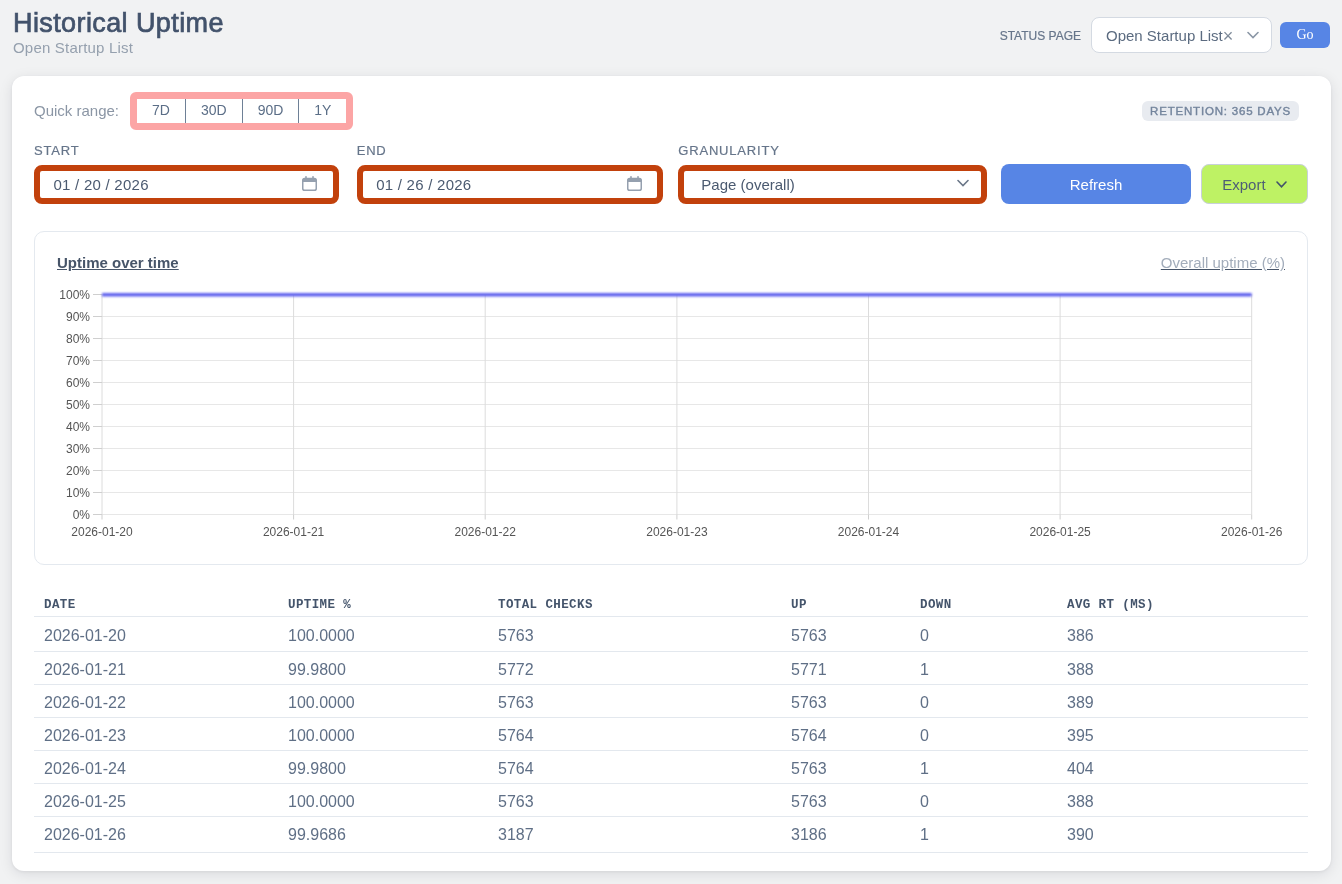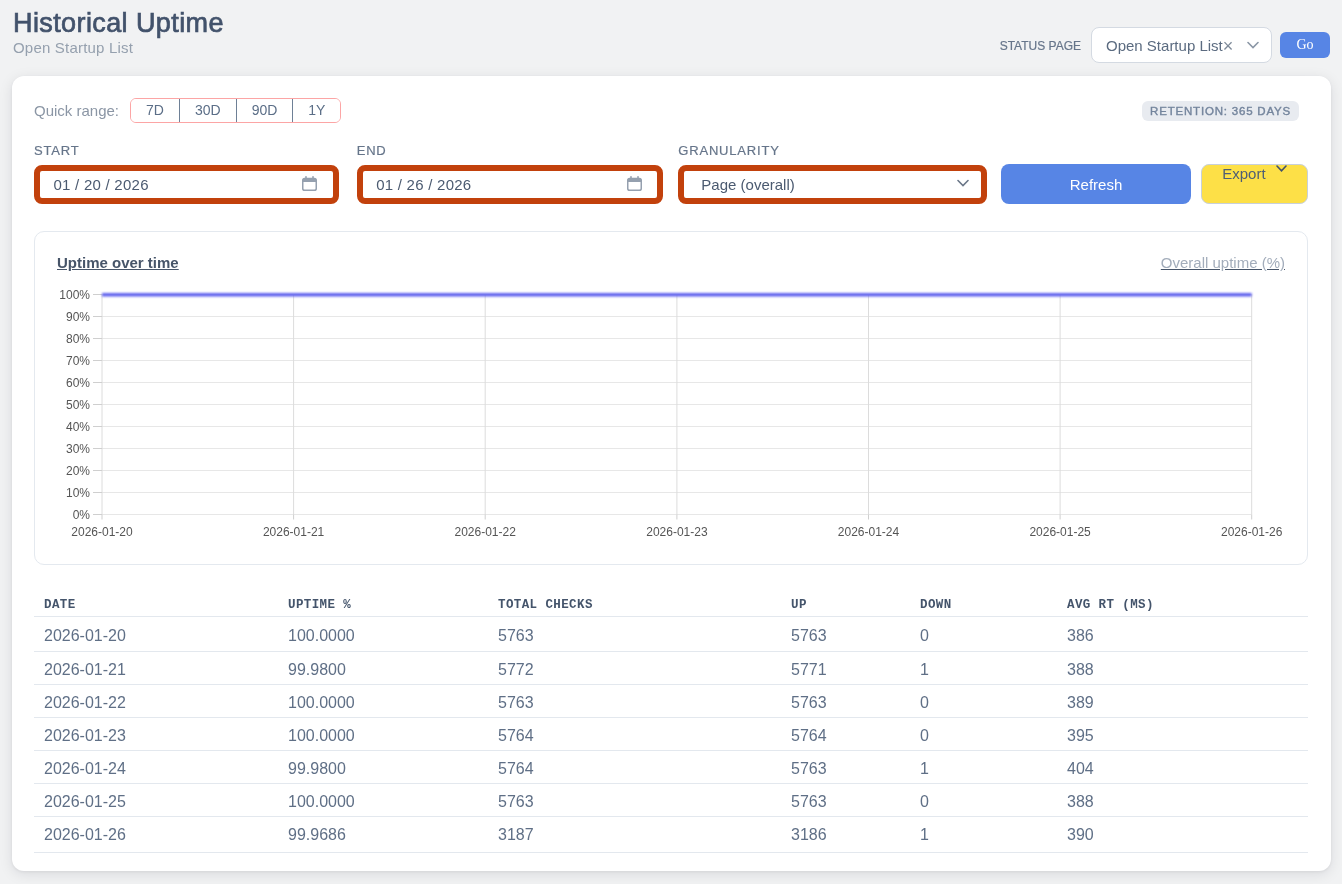--- a/index.html
+++ b/index.html
@@ -10,42 +10,42 @@
     font-family:"Liberation Sans", sans-serif;
     color:#475569;
   }
   .topbar {
     display:flex; justify-content:space-between; align-items:flex-start;
     padding:10px 12px 0 13px;
     height:76px;
   }
   .title { font-size:27px; line-height:26px; font-weight:400; -webkit-text-stroke:0.7px #42526b; color:#42526b; letter-spacing:.4px; }
   .subtitle { font-size:15px; color:#95a0ae; margin-top:3px; letter-spacing:.2px; }
-  .topright { display:flex; align-items:center; margin-top:17px; }
+  .topright { display:flex; align-items:center; margin-top:7px; }
   .sp-label { font-size:12px; font-weight:400; -webkit-text-stroke:.2px #66758a; color:#66758a; letter-spacing:0; margin-right:10px; margin-top:1.5px;}
   .sp-select {
     width:181px; height:36px; background:#fff; border:1px solid #d4dae2; border-radius:8px;
     display:flex; align-items:center; padding:0 12px 0 14px; color:#5b6b80; font-size:15px;
   }
   .sp-select .x { color:#7e8a99; margin-left:0; font-size:18px; margin-top:2px;}
   .sp-select svg { margin-left:auto; }
   .go-btn {
     margin-left:8px; width:50px; height:26px; background:#5785e5; color:#fff; border:none;
     border-radius:6px; font-size:14px; font-family:Liberation Serif, serif; display:flex; align-items:center; justify-content:center;
   }
   .card {
     margin:0 11px 0 12px; background:#fff; border-radius:12px;
     box-shadow:0 1px 3px rgba(15,23,42,.06), 0 3px 14px rgba(15,23,42,.1);
     padding:22px 23px 18px 22px;
   }
   
   .qr-row { display:flex; align-items:center; justify-content:space-between; height:25px; }
   .qr-left { display:flex; align-items:center; }
   .qr-label { font-size:15px; color:#8b96a5; margin-right:11px; }
-  .seg { display:flex; border:1px solid #fca5a5; border-radius:6px; overflow:hidden; height:25px; }
+  .seg { display:flex; border:7px solid #fca5a5; border-radius:6px; overflow:hidden; height:38px; }
   .seg button {
     background:#fff; border:none; border-left:1px solid #6e8096; color:#5b6e87; font-size:14px;
     font-family:inherit; padding:0 15px; height:100%; line-height:23px;
   }
   .seg button:first-child { border-left:none; }
   .badge {
     background:#e8ebf0; color:#74859d; border-radius:6px; height:20px; padding:0 8px; margin-right:9px;
     font-size:11.5px; font-weight:400; -webkit-text-stroke:.4px #74859d; letter-spacing:.8px; display:flex; align-items:center;
   }
   
@@ -62,22 +62,22 @@
   .f-start { width:305px; }
   .f-end { width:307px; margin-left:18px; }
   .f-gran { width:309px; margin-left:15px; }
   .control .icon { margin-left:auto; }
   .actions { display:flex; align-items:flex-end; margin-left:14px; }
   .refresh-btn {
     width:190px; height:40px; background:#5785e5; border:none; border-radius:8px;
     color:#fff; font-size:15px; font-family:Liberation Sans, sans-serif;
   }
   .export-btn {
-    margin-left:10px; width:107px; height:40px; background:#fde047; border:1px solid #c8d0da; border-radius:8px;
-    color:#4e5e75; font-size:15px; font-family:inherit; display:flex; align-items:flex-start; justify-content:center;
+    margin-left:10px; width:107px; height:40px; background:#bef264; border:1px solid #c8d0da; border-radius:8px;
+    color:#4e5e75; font-size:15px; font-family:inherit; display:flex; align-items:center; justify-content:center;
   }
   
   .chart-box { position:relative; margin-top:27px; border:1px solid #e4e9ef; border-radius:10px; height:334px; padding:22px 22px 0 22px;text-decoration:underline; }
   .chart-head { display:flex; justify-content:space-between; align-items:center; }
   .chart-title { font-size:15px; font-weight:700; color:#475569; }
   .chart-sub { font-size:15px; color:#a3adbb; }
   
   table { width:1274px; border-collapse:collapse; margin-top:33px; table-layout:fixed; }
   th { text-align:left; font-size:12.5px; line-height:14px; color:#44546b; letter-spacing:.4px; padding:0 10px 4px 10px; vertical-align:bottom;font-family:Liberation Mono, monospace; }
   td { font-size:16px; color:#5f6f86; padding:5px 10px 0 10px; height:33px; border-top:1px solid #e3e8ee; }

